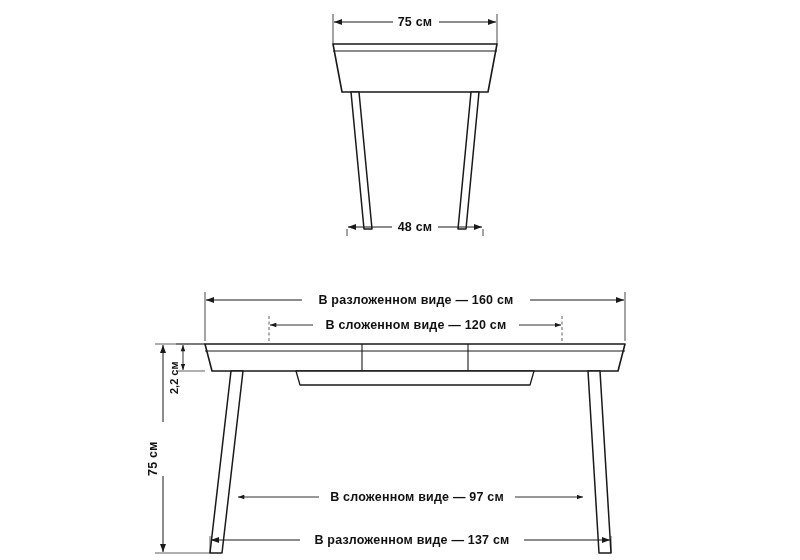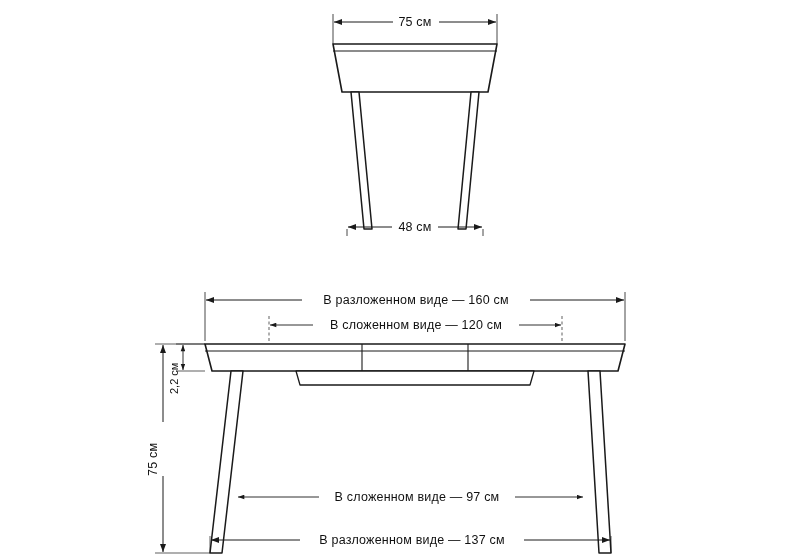--- a/index.html
+++ b/index.html
@@ -14,20 +14,21 @@
     color: #1a1a1a;
     position: relative;
     overflow: hidden;
   }
   #stage {
     position: absolute;
     left: 0;
     top: 0;
     width: 800px;
     height: 408px;
+    font-weight: bold;
   }
   svg {
     display: block;
   }
   .dim-label {
     font-family: "Liberation Sans", sans-serif;
     font-size: 12.5px;
     fill: #111111;
     letter-spacing: 0.2px;
   }

